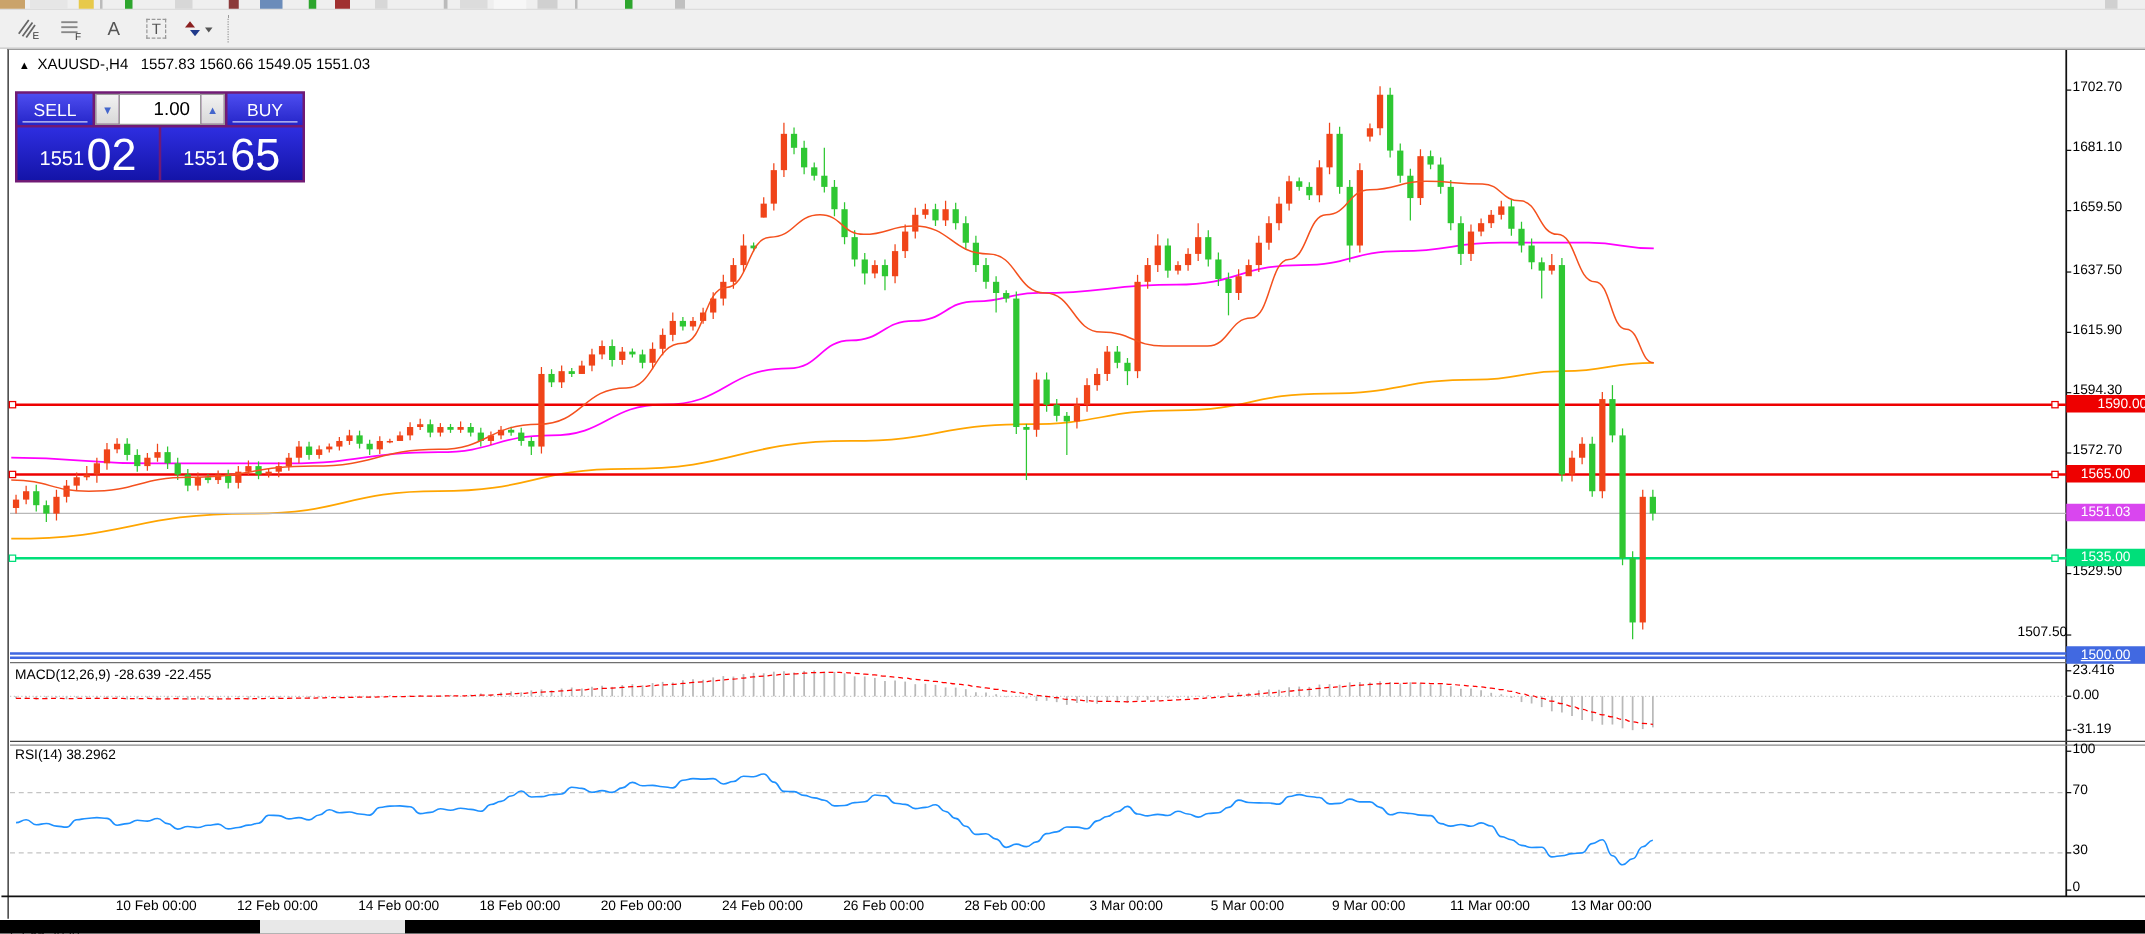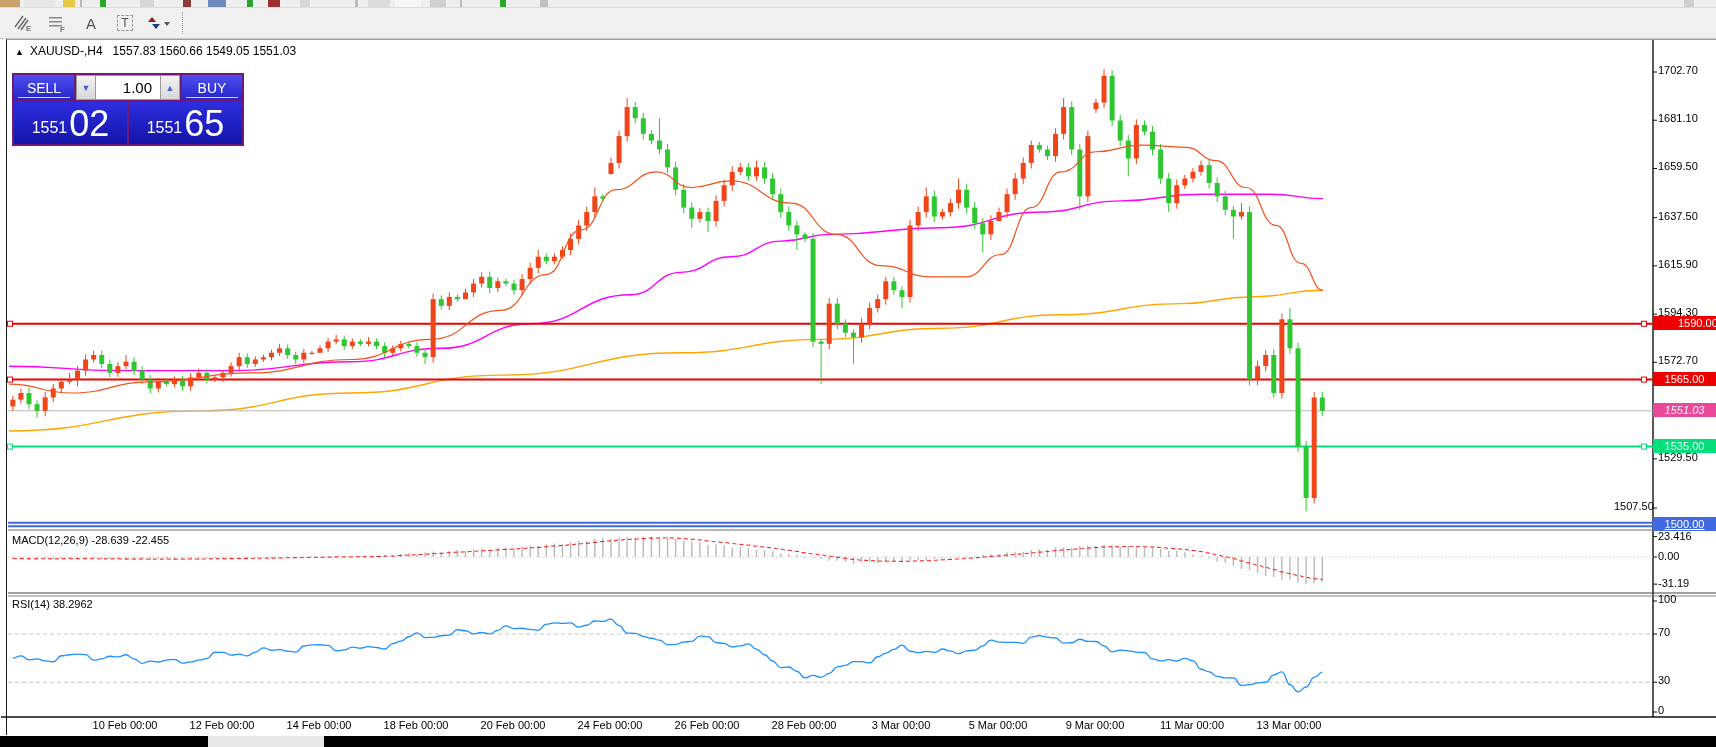--- a/index.html
+++ b/index.html
@@ -678,21 +678,21 @@
       <div class="lbl" style="left: 1658px; top: 112.248px;">1681.10</div>
       <div class="lbl" style="left: 1658px; top: 160.496px;">1659.50</div>
       <div class="lbl" style="left: 1658px; top: 209.637px;">1637.50</div>
       <div class="lbl" style="left: 1658px; top: 257.885px;">1615.90</div>
       <div class="lbl" style="left: 1658px; top: 306.133px;">1594.30</div>
       <div class="lbl" style="left: 1658px; top: 354.381px;">1572.70</div>
       <div class="lbl" style="left: 1658px; top: 450.877px;">1529.50</div>
       <div class="lbl" style="left: 1614px; top: 500.018px;">1507.50</div>
       <div class="badge" style="left: 1653px; top: 315.738px; background: rgb(238, 0, 0); padding-left: 25px;">1590.00</div>
       <div class="badge" style="left: 1653px; top: 371.58px; background: rgb(238, 0, 0);">1565.00</div>
-      <div class="badge" style="left: 1653px; top: 402.785px; background: #ec4899; font-style: italic;">1551.03</div>
+      <div class="badge" style="left: 1653px; top: 402.785px; background: #d946ef;">1551.03</div>
       <div class="badge" style="left: 1653px; top: 438.591px; background: rgb(0, 223, 122);">1535.00</div>
       <div class="badge" style="left: 1653px; top: 516.771px; background: rgb(65, 105, 225); text-decoration: underline;">1500.00</div>
       <div class="lbl" style="left: 1658px; top: 529.628px;">23.416</div>
       <div class="lbl" style="left: 1658px; top: 550px;">0.00</div>
       <div class="lbl" style="left: 1658px; top: 577.135px;">-31.19</div>
       <div class="lbl" style="left: 1658px; top: 593px;">100</div>
       <div class="lbl" style="left: 1658px; top: 626px;">70</div>
       <div class="lbl" style="left: 1658px; top: 674.2px;">30</div>
       <div class="lbl" style="left: 1658px; top: 704px;">0</div>
       <div class="panel-label" style="left: 12px; top: 534px;">MACD(12,26,9) -28.639 -22.455</div>

